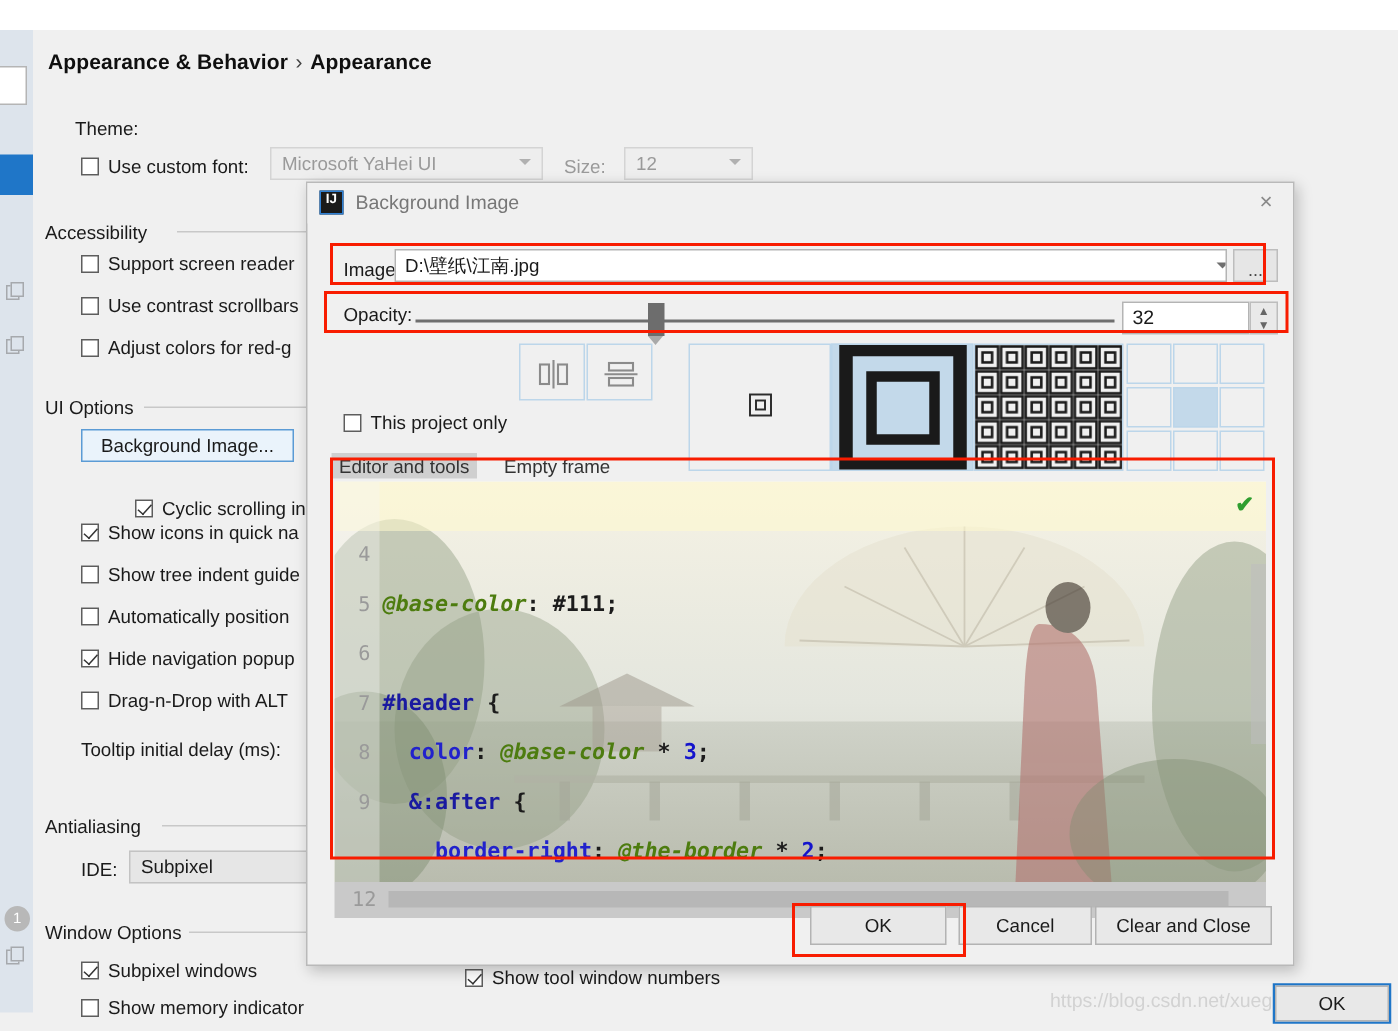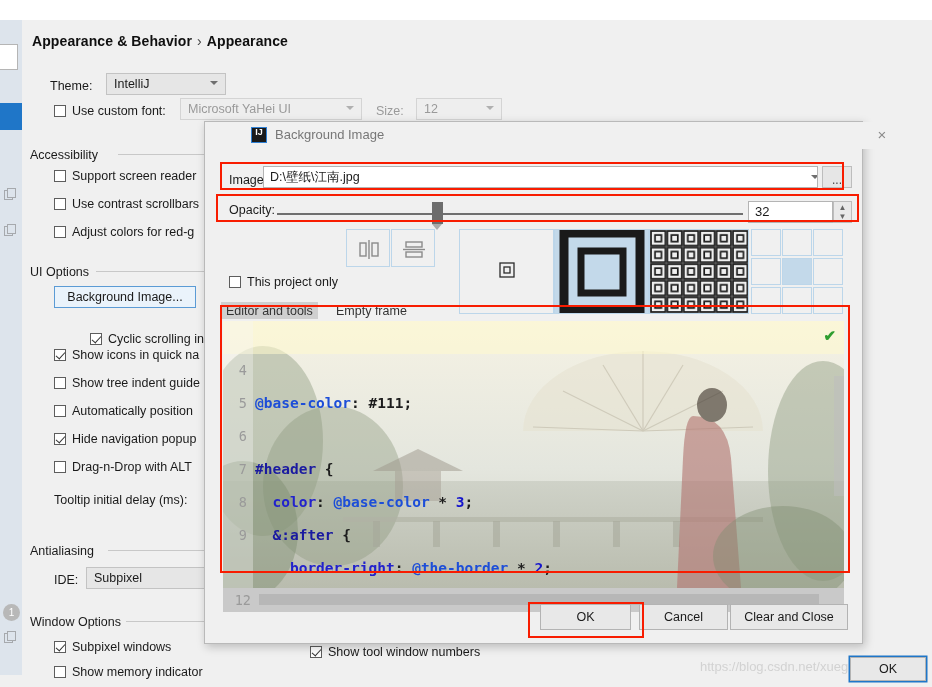--- a/index.html
+++ b/index.html
@@ -106,21 +106,21 @@
     font-size:13px; color:#d2d2d2; white-space:nowrap;
     font-family:"Liberation Sans", sans-serif;
   }
 
   
   #bg-dialog {
     position:absolute; left:204px; top:121px; width:659px; height:523px;
     background:#f0f0f0; border:1px solid #b9b9b9;
     box-shadow:2px 3px 9px rgba(0,0,0,.22);
   }
-  #dlg-titlebar { position:absolute; left:0; top:0; width:657px; height:27px; background:#f0f0f0;margin-left:38px;}
+  #dlg-titlebar { position:absolute; left:0; top:0; width:657px; height:27px; background:#f0f0f0;}
   #dlg-icon {
     position:absolute; left:8px; top:5px; width:16px; height:16px;
     background:#1a1a1a; border:1.5px solid #2f80d4;
   }
   #dlg-icon:after {
     content:"IJ"; position:absolute; left:0; right:0; top:-1px;
     color:#ffffff; font-size:9px; font-weight:bold; text-align:center;
     font-family:"Liberation Sans", sans-serif;
   }
   #dlg-title {
@@ -224,21 +224,21 @@
   .codeline {
     position:absolute; left:0; width:621px; height:33px; line-height:33px;
     font-family:"DejaVu Sans Mono", monospace; font-size:14.5px; font-weight:bold;
     white-space:pre;
   }
   .codeline .ln {
     position:absolute; left:0; width:24px; text-align:right;
     color:#9a9a9a; font-weight:normal; font-size:13.5px;
   }
   .codeline .code { position:absolute; left:32px; }
-  .c-var   { color:#1d4ed8; }
+  .c-var   { color:#4d7c0f;font-style:italic; }
   .c-sel   { color:#1a1aa0; }
   .c-prop  { color:#2222cc; }
   .c-num   { color:#1414cc; }
   .c-plain { color:#1c1c1c; }
   #hl-line {
     position:absolute; left:0; top:0; width:621px; height:33px;
     background:rgba(255,250,205,.55);
   }
   #check-mark {
     position:absolute; right:8px; top:6px; color:#2f9e2f; font-size:15px;
@@ -291,23 +291,20 @@
       </div>
   </div>
 
   <div id="content-pane">
 
     <div id="breadcrumb">
       <span>Appearance &amp; Behavior</span><span class="sep">›</span><span>Appearance</span>
     </div>
 
     <span class="row-label" style="left:28px; top:59px;">Theme:</span>
-    <div class="combo" style="left:84px; top:53px; width:120px;">
-      <span>IntelliJ</span><span class="chev"></span>
-    </div>
 
     <div class="chk" style="left:32px; top:84px;">
       <span class="box"></span><span>Use custom font:</span>
     </div>
     <div class="combo disabled" style="left:158px; top:78px; width:182px;">
       <span>Microsoft YaHei UI</span><span class="chev"></span>
     </div>
     <span class="row-label" style="left:354px; top:84px; color:#9a9a9a;">Size:</span>
     <div class="combo disabled" style="left:394px; top:78px; width:86px;">
       <span>12</span><span class="chev"></span>

